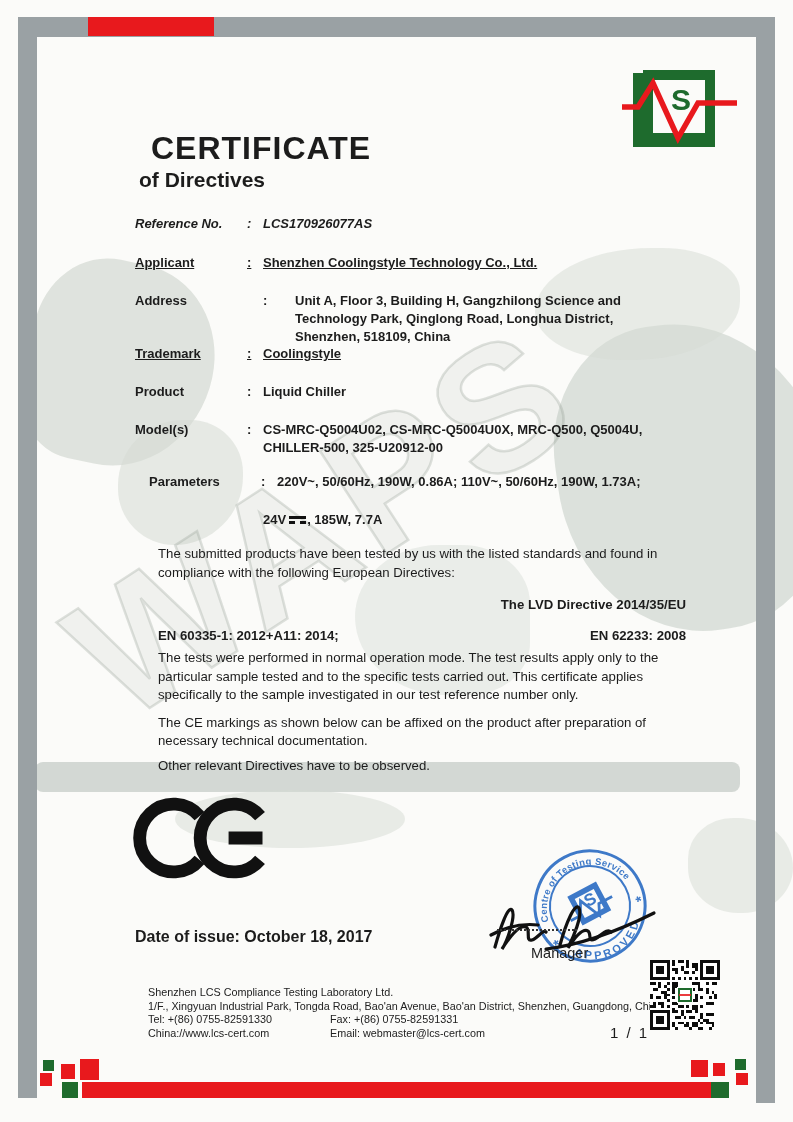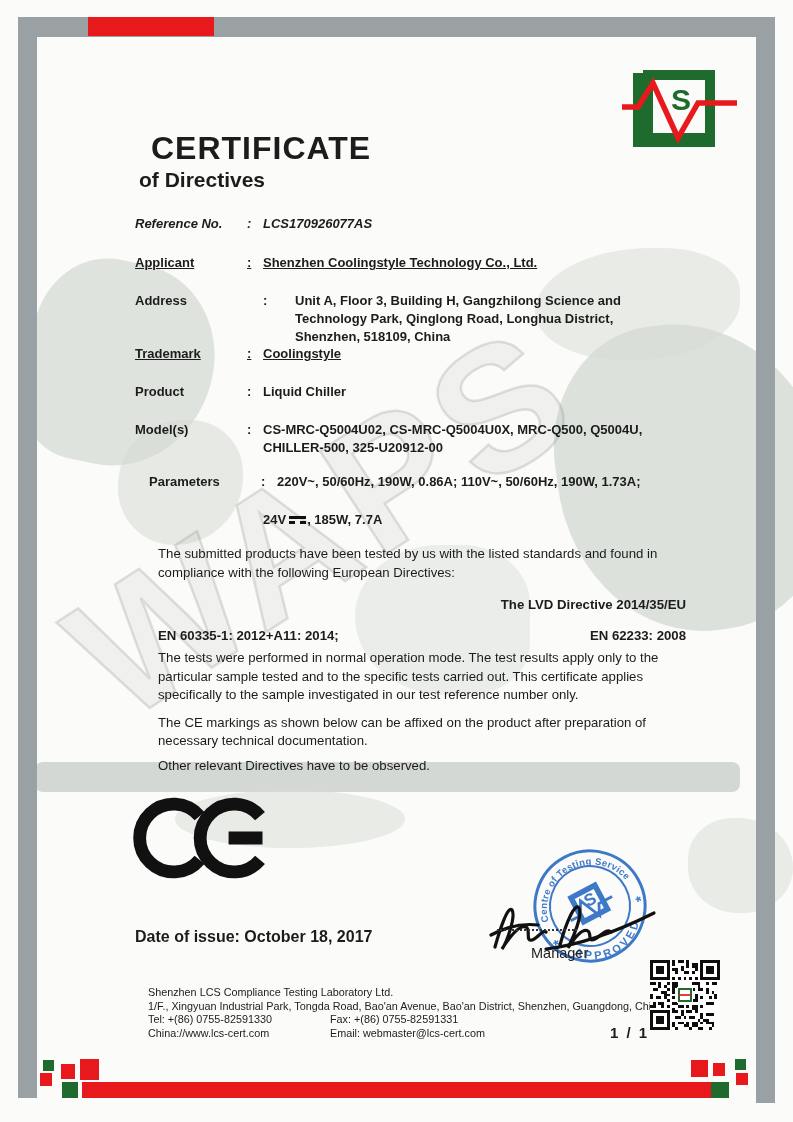--- a/index.html
+++ b/index.html
@@ -50,21 +50,21 @@
   .p2{margin-top:4px !important;} .p3{margin-top:9px !important;} .p4{margin-top:6px !important;}
   .ce-mark{position:absolute;z-index:3;left:133px;top:794px;}
   .date-line{position:absolute;z-index:3;left:135px;top:928px;font-size:16px;font-weight:bold;}
   .stamp{position:absolute;z-index:3;left:518px;top:843px;}
   .signature{position:absolute;z-index:4;left:488px;top:885px;}
   .dotted-line{position:absolute;z-index:4;left:497px;top:929px;width:80px;border-bottom:2px dotted #333;}
   .manager{position:absolute;z-index:4;left:531px;top:945px;font-size:14.5px;color:#222;}
   .footer{position:absolute;z-index:3;left:148px;top:986px;font-size:10.8px;line-height:13.5px;color:#222;}
   .footer-cols{display:flex;}
   .fc-left{width:182px;flex:none;}
-  .page-num{position:absolute;z-index:3;left:610px;top:1024px;font-size:15px;font-weight:bold;letter-spacing:2px;}
+  .page-num{position:absolute;z-index:3;left:610px;top:1024px;font-size:15px;font-weight:normal;letter-spacing:2px;}
   .qr{position:absolute;z-index:3;left:648px;top:960px;}
   .logo{position:absolute;z-index:3;left:620px;top:64px;}
   
   .sq{position:absolute;z-index:3;}
 </style>
 </head>
 <body>
 
 <div class="sheet">
 

